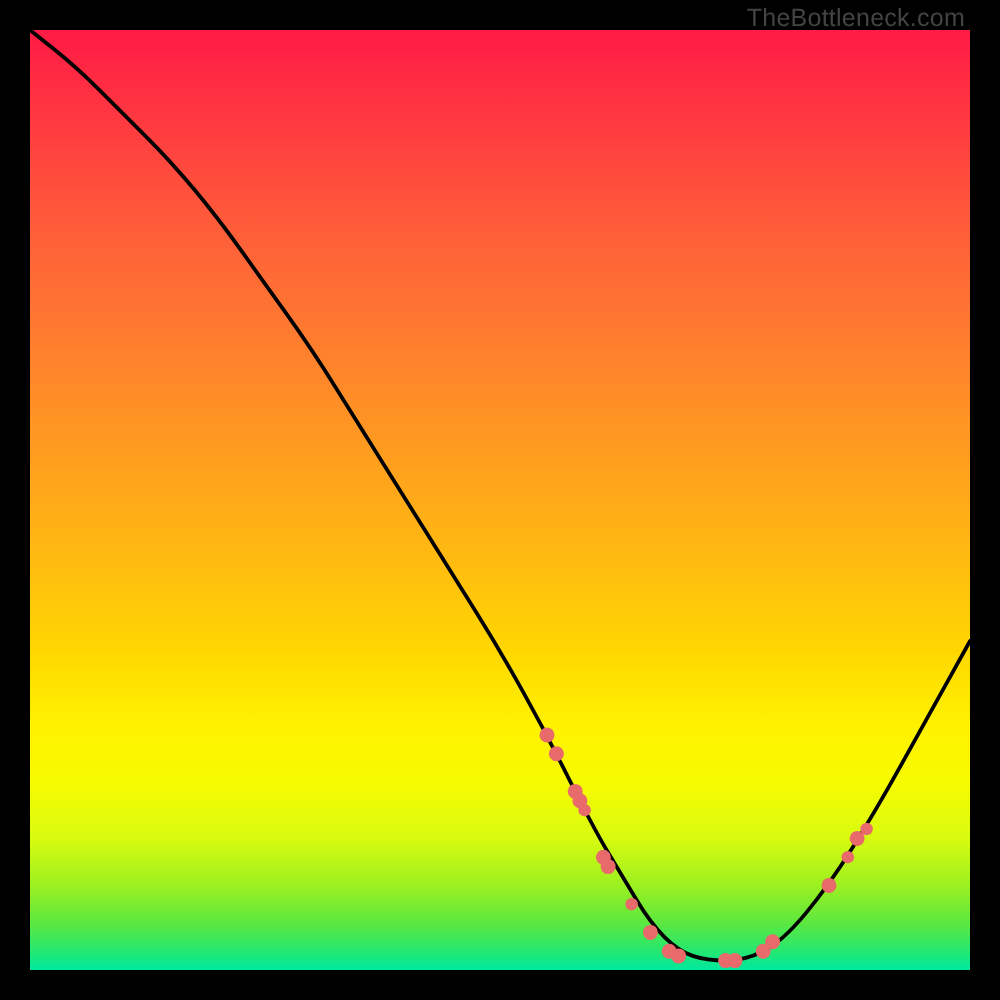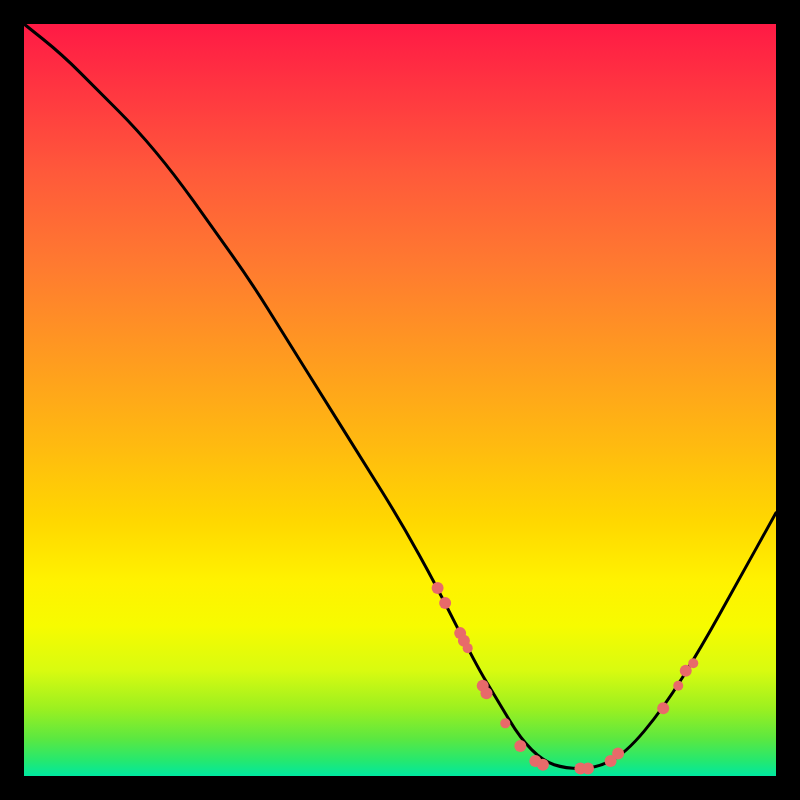--- a/index.html
+++ b/index.html
@@ -56,20 +56,21 @@
     top: 0;
     width: 752px;
     height: 752px;
     overflow: visible;
   }
 </style>
 </head>
 <body>
 
 <div class="chart-container">
+  <div class="watermark">TheBottleneck.com</div>
   <div class="plot-area">
     <svg class="curve" viewBox="0 0 752 752">
       <g id="curve-group">
           <path d="M 0,0 Q 0,0 18.8,15.04000000000002 Q 37.6,30.08000000000004 56.400000000000006,48.879999999999995 Q 75.2,67.67999999999995 94,86.47999999999996 Q 112.8,105.27999999999997 131.6,127.83999999999997 Q 150.4,150.39999999999998 169.2,176.71999999999997 Q 188,203.03999999999996 206.8,229.35999999999996 Q 225.6,255.67999999999995 244.39999999999998,285.76 Q 263.2,315.84000000000003 282,345.92 Q 300.8,376 319.6,406.08000000000004 Q 338.40000000000003,436.16 357.20000000000005,466.24 Q 376,496.32 394.8,530.16 Q 413.6,564 432.4,601.6 Q 451.2,639.2 462.48,658 Q 473.76,676.8 485.04,695.5999999999999 Q 496.32000000000005,714.4 507.6,725.6800000000001 Q 518.88,736.96 530.16,740.72 Q 541.4399999999999,744.48 556.48,744.48 Q 571.52,744.48 586.56,736.96 Q 601.6,729.44 620.4,706.8800000000001 Q 639.1999999999999,684.32 658,654.24 Q 676.8000000000001,624.16 695.6,590.3199999999999 Q 714.4,556.48 733.2,522.64 T 752,488.8" fill="none" stroke="#000" stroke-width="3" stroke-linecap="round"></path>
         </g>
       <g id="marker-group">
           <circle cx="413.6" cy="564" r="6" fill="#e86a6a"></circle>
           <circle cx="421.12000000000006" cy="579.04" r="6" fill="#e86a6a"></circle>
           <circle cx="436.15999999999997" cy="609.12" r="6" fill="#e86a6a"></circle>
           <circle cx="439.91999999999996" cy="616.64" r="6" fill="#e86a6a"></circle>

